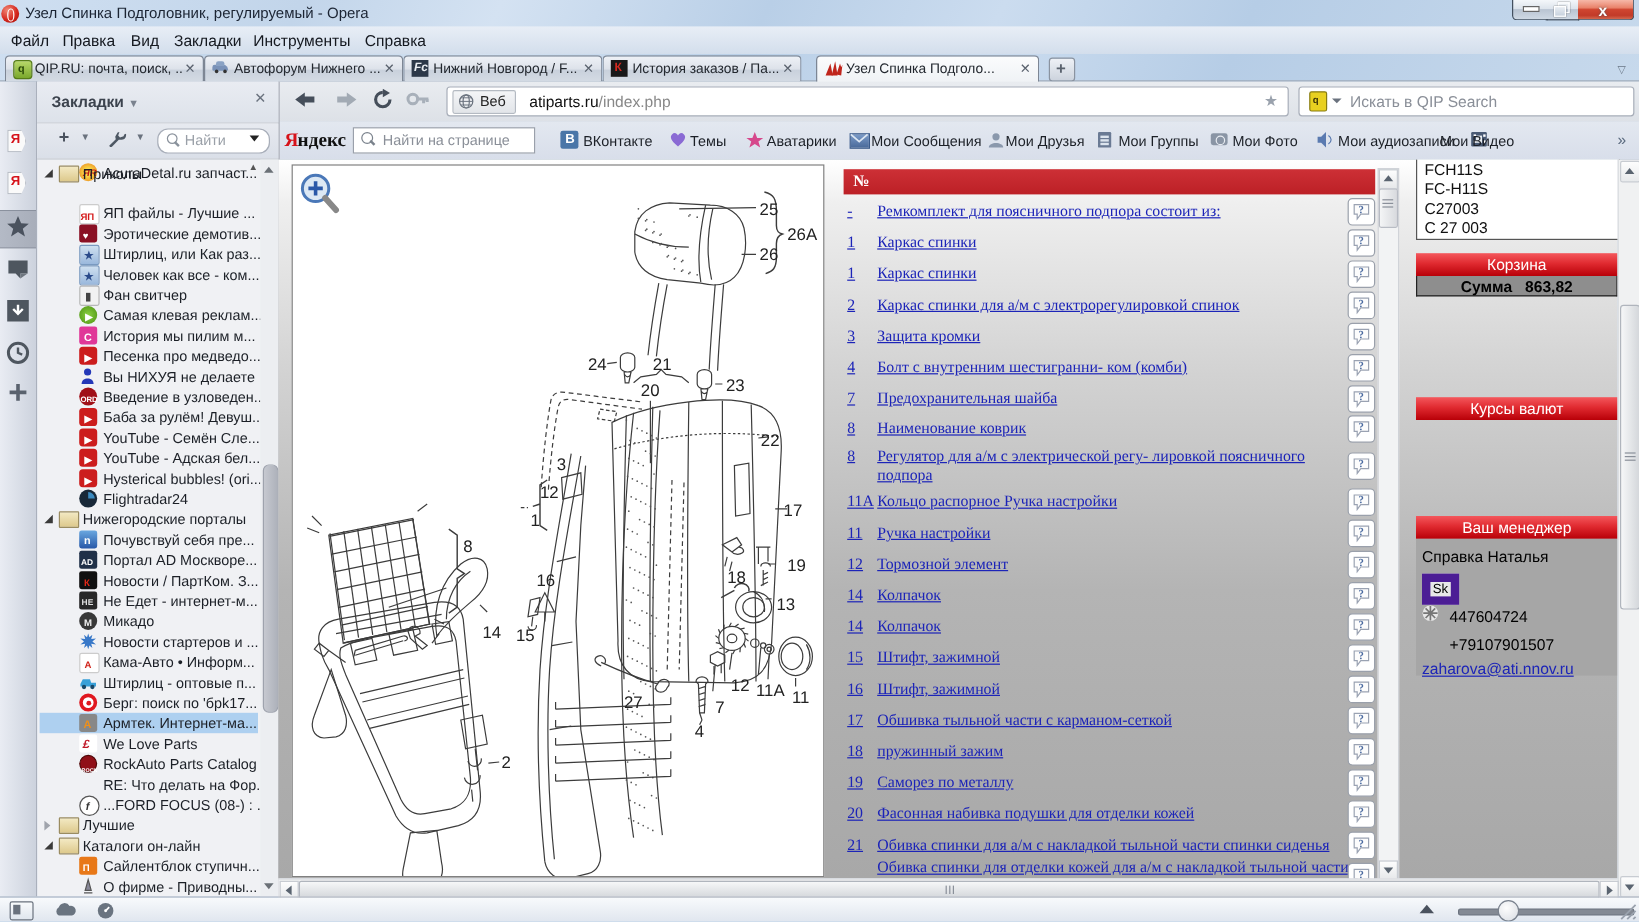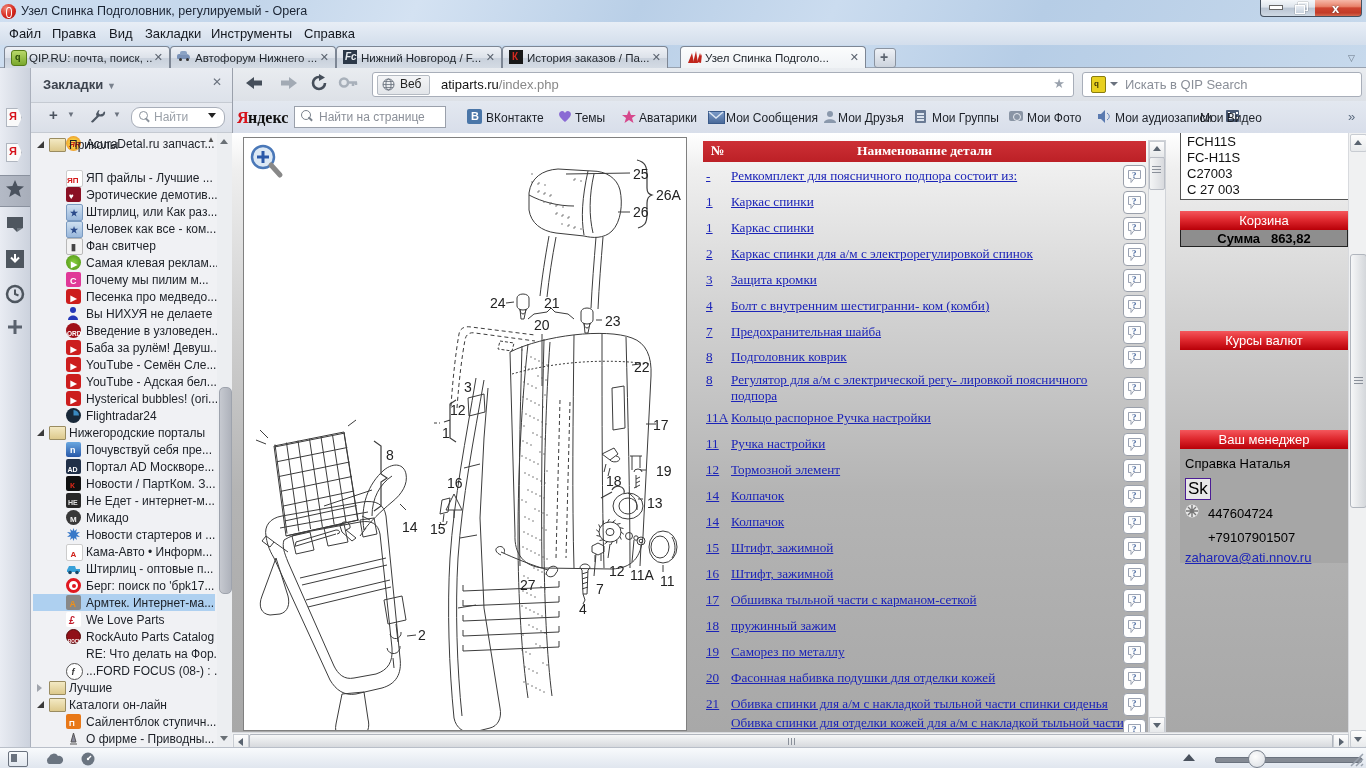--- a/index.html
+++ b/index.html
@@ -348,21 +348,21 @@
       <div class="bi" style="top:122px">
         <span class="bico" style="background:radial-gradient(#8ad040,#4a9010);border-radius:50%">
           <b style="position:absolute;left:5px;top:1.5px;color:#fff;font-size:8px">▶</b>
         </span>
         <span class="bitxt">Самая клевая реклам...</span>
       </div>
       <div class="bi" style="top:139px">
         <span class="bico" style="background:#e03898">
           <b style="position:absolute;left:4px;top:1.5px;color:#fff;font-size:9px">C</b>
         </span>
-        <span class="bitxt">Почему мы пилим м...</span>
+        <span class="bitxt">История мы пилим м...</span>
       </div>
       <div class="bi" style="top:156px">
         <span class="bico" style="background:#cc1d1d;border-radius:3px">
           <b style="position:absolute;left:4.5px;top:1.5px;color:#fff;font-size:8px">▶</b>
         </span>
         <span class="bitxt">Песенка про медведо...</span>
       </div>
       <div class="bi" style="top:173px">
         <span class="bico"><svg width="15" height="15">
             <circle cx="7" cy="4" r="3" fill="#2438b8"></circle>
@@ -807,21 +807,20 @@
         <text x="386" y="442" font-size="14" fill="#222" font-family="Liberation Sans">11А</text>
         <text x="416" y="448" font-size="14" fill="#222" font-family="Liberation Sans">11</text>
         <text x="352" y="456" font-size="14" fill="#222" font-family="Liberation Sans">7</text>
         <text x="335" y="476" font-size="14" fill="#222" font-family="Liberation Sans">4</text>
         <text x="174" y="502" font-size="14" fill="#222" font-family="Liberation Sans">2</text>
       </svg>
     </div>
   <div id="ptable">
       <div id="phead">
         <span style="position:absolute;left:8px;top:2px">№</span>
-        <span style="position:absolute;left:0;top:2px;width:443px;text-align:center">Наименование детали</span>
       </div>
       <div class="prow" style="top:27px">
         <span class="pnum">-</span>
         <span class="pdesc" style="">Ремкомплект для поясничного подпора состоит из:</span>
       </div>
       <div class="prow" style="top:53px">
         <span class="pnum">1</span>
         <span class="pdesc" style="">Каркас спинки</span>
       </div>
       <div class="prow" style="top:79px">
@@ -839,21 +838,21 @@
       <div class="prow" style="top:157px">
         <span class="pnum">4</span>
         <span class="pdesc" style="">Болт с внутренним шестигранни- ком (комби)</span>
       </div>
       <div class="prow" style="top:183px">
         <span class="pnum">7</span>
         <span class="pdesc" style="">Предохранительная шайба</span>
       </div>
       <div class="prow" style="top:208px">
         <span class="pnum">8</span>
-        <span class="pdesc" style="">Подголовник коврик</span>
+        <span class="pdesc" style="">Наименование коврик</span>
       </div>
       <div class="prow" style="top:231px">
         <span class="pnum">8</span>
         <span class="pdesc" style="">Регулятор для а/м с электрической регу- лировкой поясничного<br>подпора</span>
       </div>
       <div class="prow" style="top:269px">
         <span class="pnum">11А</span>
         <span class="pdesc" style="">Кольцо распорное Ручка настройки</span>
       </div>
       <div class="prow" style="top:295px">
@@ -1056,21 +1055,21 @@
         <div class="redhead">Корзина</div>
         <div style="background:#8e8e8e;border:1px solid #222;border-top:none;height:15px;font-size:13px;font-weight:bold;text-align:center;padding-top:1px">Сумма&nbsp;&nbsp;&nbsp;863,82</div>
       </div>
       <div class="rbox" style="top:198px">
         <div class="redhead">Курсы валют</div>
       </div>
       <div class="rbox" style="top:297px">
         <div class="redhead">Ваш менеджер</div>
         <div class="graybody" style="height:114px;font-size:13px">
           <div style="position:absolute;left:5px;top:26px">Справка Наталья</div>
-          <div style="position:absolute;left:5px;top:48px;background:#e8e8e8;border:1px solid #4c1d95;font-size:17px;padding:0 2px">Sk</div>
+          <div style="position:absolute;left:5px;top:48px;background:#e8e8e8;border:7px solid #4c1d95;font-size:11px;padding:0 2px">Sk</div>
           <div style="position:absolute;left:5px;top:74px;width:14px;height:14px"><svg width="14" height="14">
               <circle cx="7" cy="7" r="6.5" fill="#e8e8e8"></circle>
               <path d="M7,1 L7,13 M1,7 L13,7 M3,3 L11,11 M11,3 L3,11" stroke="#777" stroke-width="1.4"></path>
             </svg></div>
           <div style="position:absolute;left:28px;top:76px">447604724</div>
           <div style="position:absolute;left:28px;top:100px">+79107901507</div>
           <div style="position:absolute;left:5px;top:120px;color:#1c24b8;text-decoration:underline">zaharova@ati.nnov.ru</div>
         </div>
       </div>
     </div>

